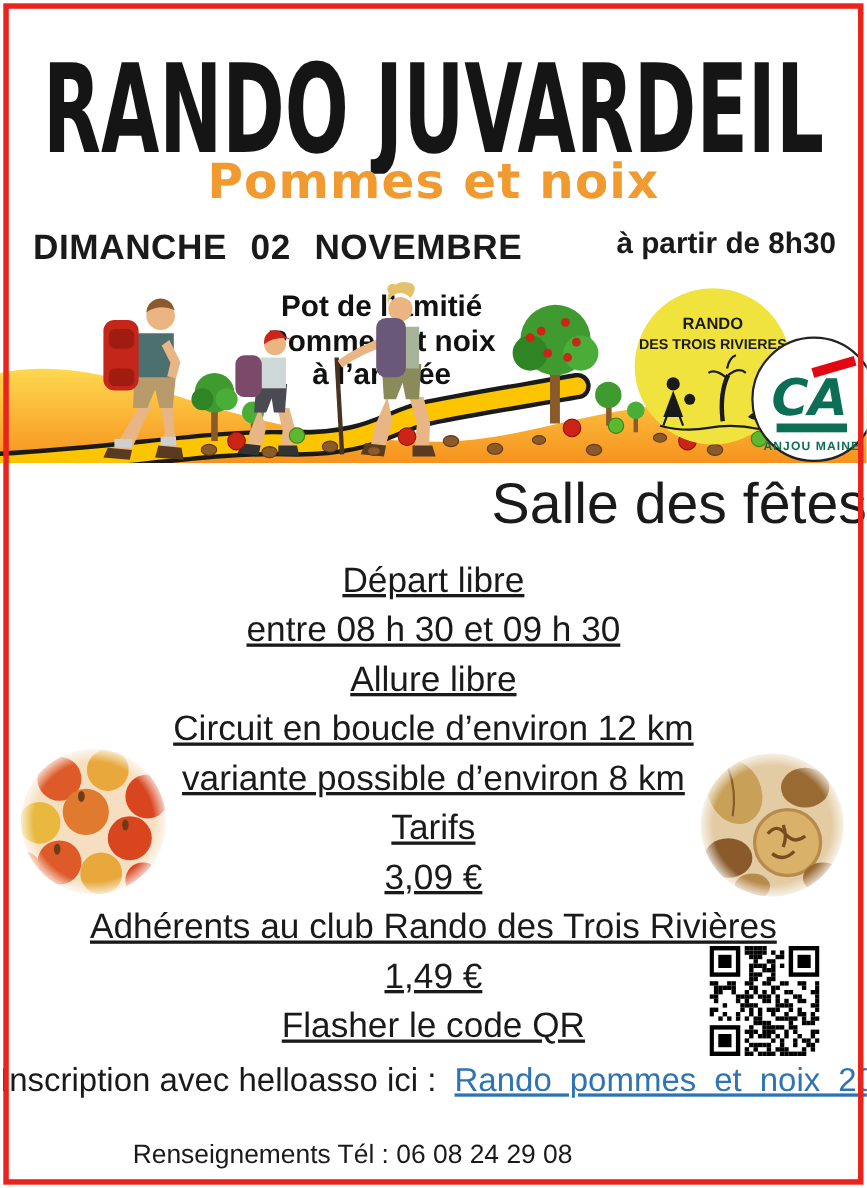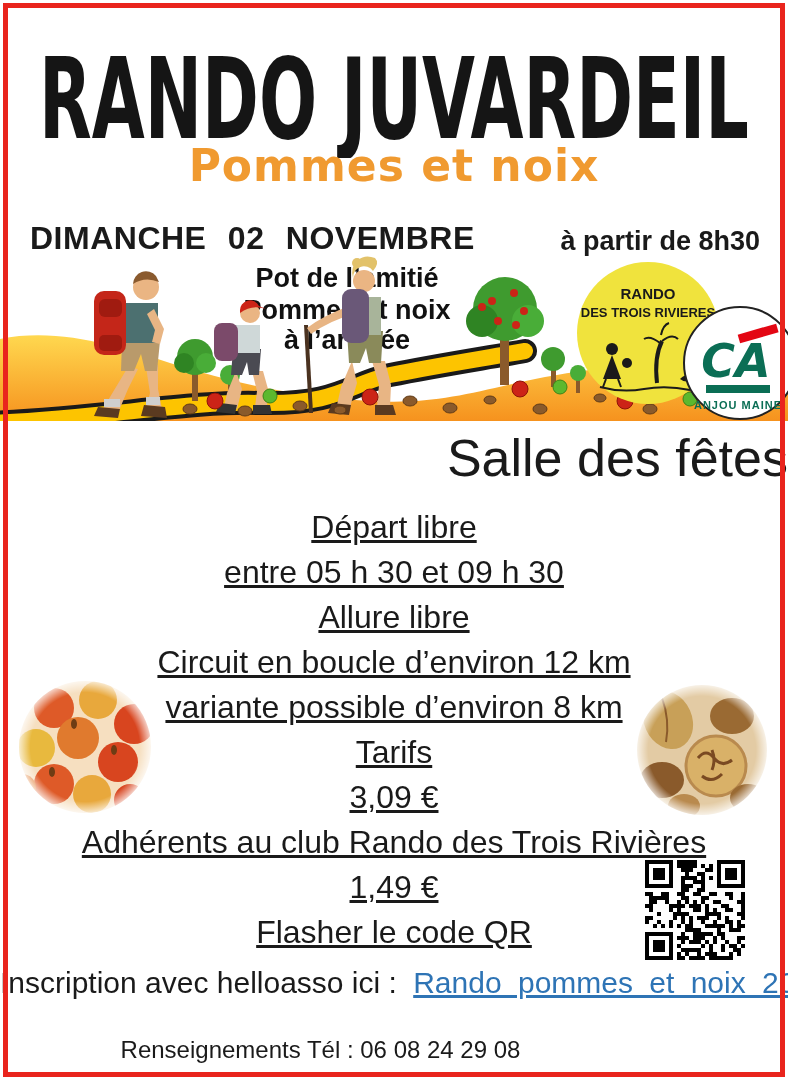--- a/index.html
+++ b/index.html
@@ -9,24 +9,24 @@
   }
   .border-frame{position:absolute;inset:3px;border:5px solid #e9241d;pointer-events:none;z-index:60;}
   .title-svg{position:absolute;top:38px;left:0;width:788px;height:120px;}
   .subtitle{
     position:absolute;top:140px;left:0;width:788px;text-align:center;
     font-size:44px;font-weight:700;color:#f09a30;letter-spacing:1px;
     font-family:"DejaVu Sans",sans-serif;
   }
   .date-row{
     position:absolute;top:206px;left:30px;right:28px;
-    display:flex;justify-content:space-between;align-items:flex-end;
+    display:flex;justify-content:space-between;align-items:flex-start;
   }
   .date{font-size:32px;font-weight:900;word-spacing:12px;letter-spacing:.5px;}
-  .time{font-size:27px;font-weight:700;margin-top:20px;}
+  .time{font-size:27px;font-weight:700;}
   .banner{position:absolute;top:251px;left:0;width:788px;height:170px;}
   .venue{position:absolute;top:428px;left:0;width:788px;text-align:right;font-size:52px;font-weight:400;}
   .details{position:absolute;top:505px;left:0;width:788px;text-align:center;font-size:32px;line-height:45px;text-decoration:underline;}
   .photo{position:absolute;}
   .photo-apples{left:14px;top:676px;}
   .photo-walnuts{left:632px;top:680px;}
   .qr{position:absolute;left:645px;top:860px;width:100px;height:100px;}
   .registration{
     position:absolute;top:966px;left:0;width:788px;text-align:center;
     font-size:30px;white-space:nowrap;
@@ -197,21 +197,21 @@
     <text x="736" y="126" text-anchor="middle" font-family="DejaVu Sans, sans-serif" font-weight="bold" font-style="italic" font-size="46" fill="#0b6e55">CA</text>
     <rect x="738" y="78" width="40" height="9" fill="#e30613" transform="rotate(-16 758 82)"></rect>
     <rect x="706" y="134" width="64" height="8" fill="#0b6e55"></rect>
     <text x="738" y="158" text-anchor="middle" font-family="Liberation Sans, sans-serif" font-weight="bold" font-size="11" letter-spacing="1" fill="#0b6e55">ANJOU MAINE</text>
   </g>
 </svg>
 
 <div class="venue">Salle des fêtes</div>
 <div class="details">
   <div>Départ libre</div>
-  <div>entre 05 h 30 et 09 h 30</div>
+  <div>entre 08 h 30 et 09 h 30</div>
   <div>Allure libre</div>
   <div>Circuit en boucle d’environ 12 km</div>
   <div>variante possible d’environ 8 km</div>
   <div>Tarifs</div>
   <div>3,09 €</div>
   <div>Adhérents au club Rando des Trois Rivières</div>
   <div>1,49 €</div>
   <div>Flasher le code QR</div>
 </div>
 

